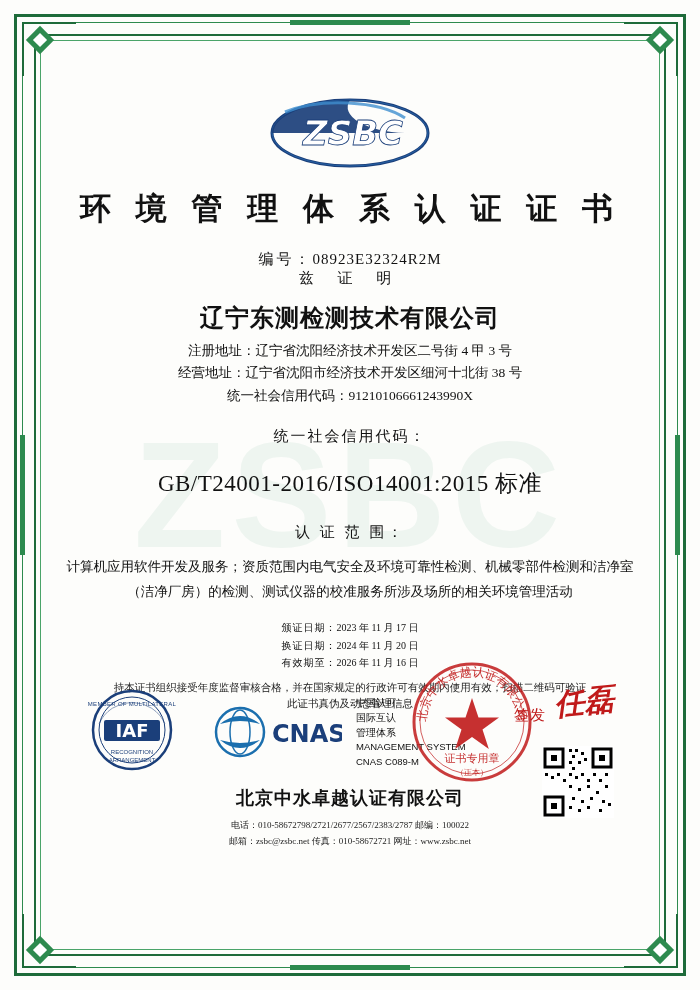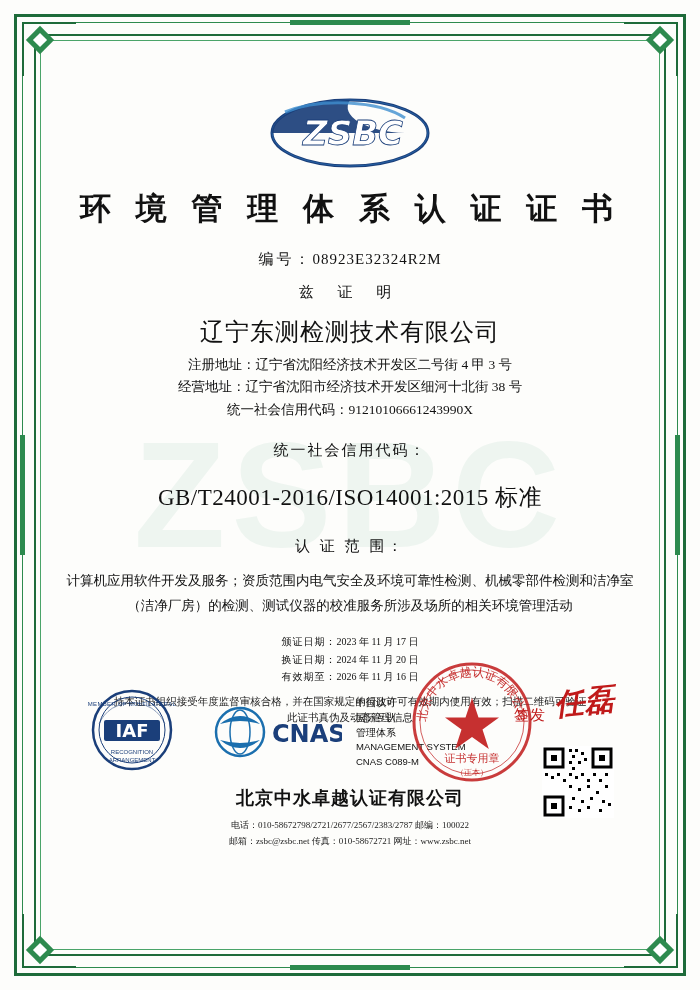--- a/index.html
+++ b/index.html
@@ -96,29 +96,28 @@
 
   .certno{
     margin-top:20px;
     font-size:15px;
     letter-spacing:1px;
   }
   .certno .lbl{letter-spacing:3px;}
   .certno .val{font-family:"Liberation Serif",serif;}
 
   .declare{
-    margin-top:14px;
     font-size:15px;
     letter-spacing:10px;
   }
 
   .company{
     margin-top:14px;
     font-size:24px;
-    font-weight:normal;
+    font-weight:bold;
     letter-spacing:1px;
     font-family:"DejaVu Sans",sans-serif;
   }
 
   .addr{
     margin-top:6px;
     font-size:13.5px;
     line-height:1.65;
   }
   .addr div{white-space:nowrap;}

